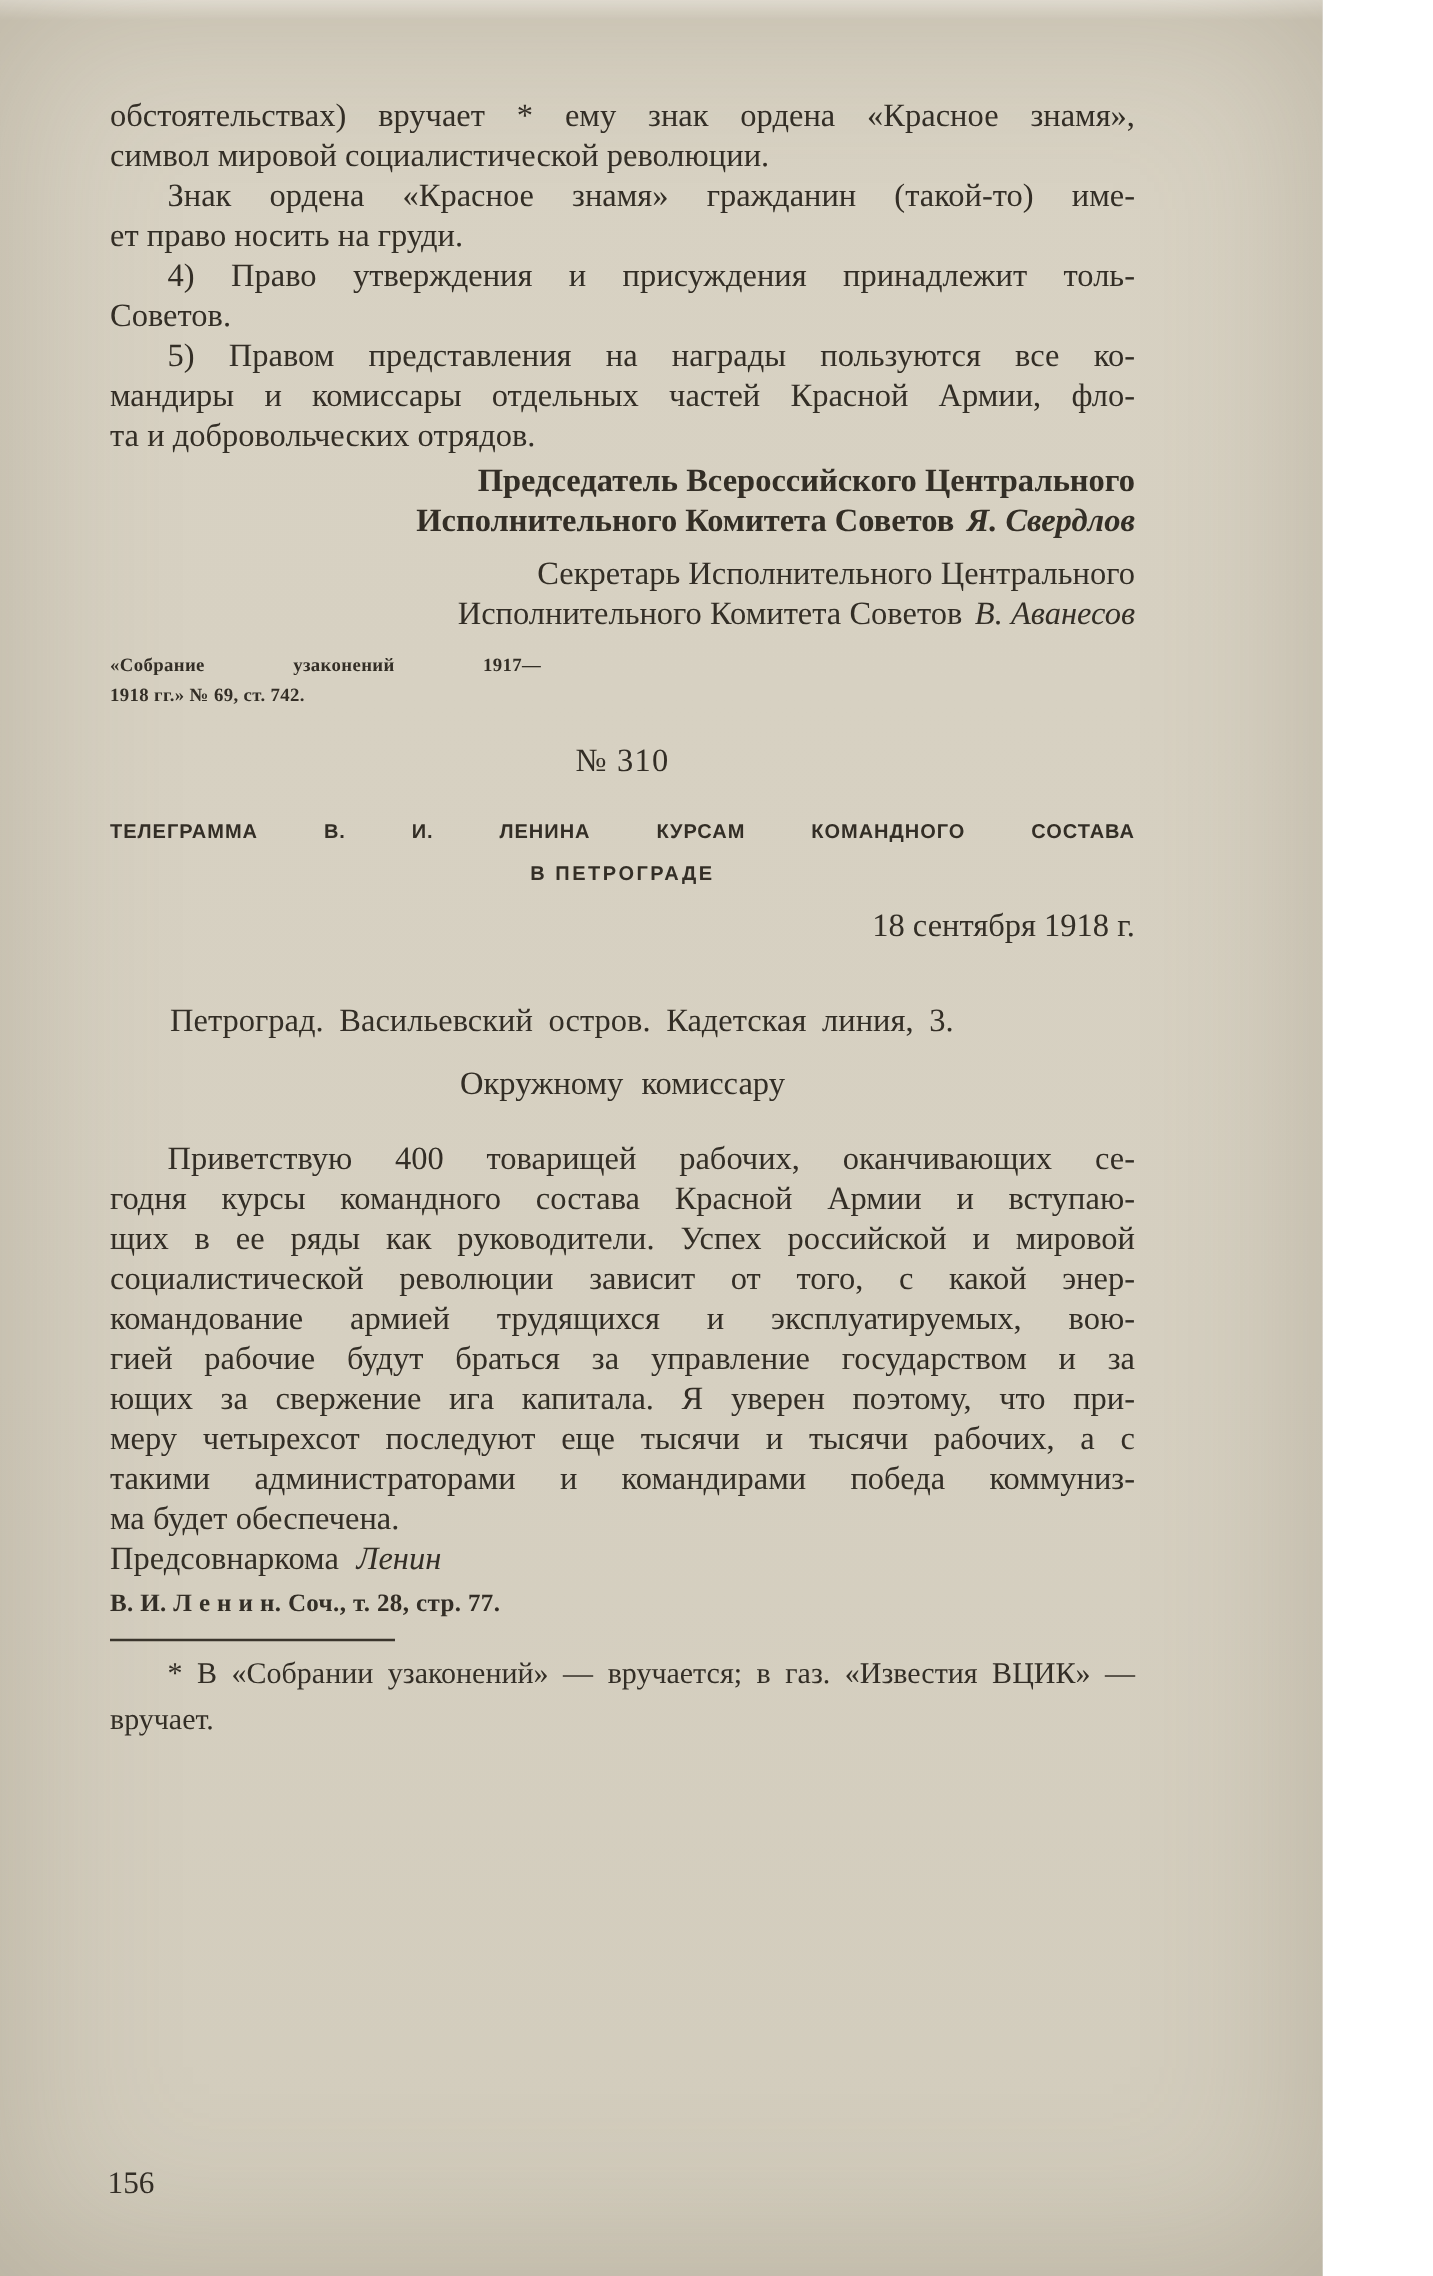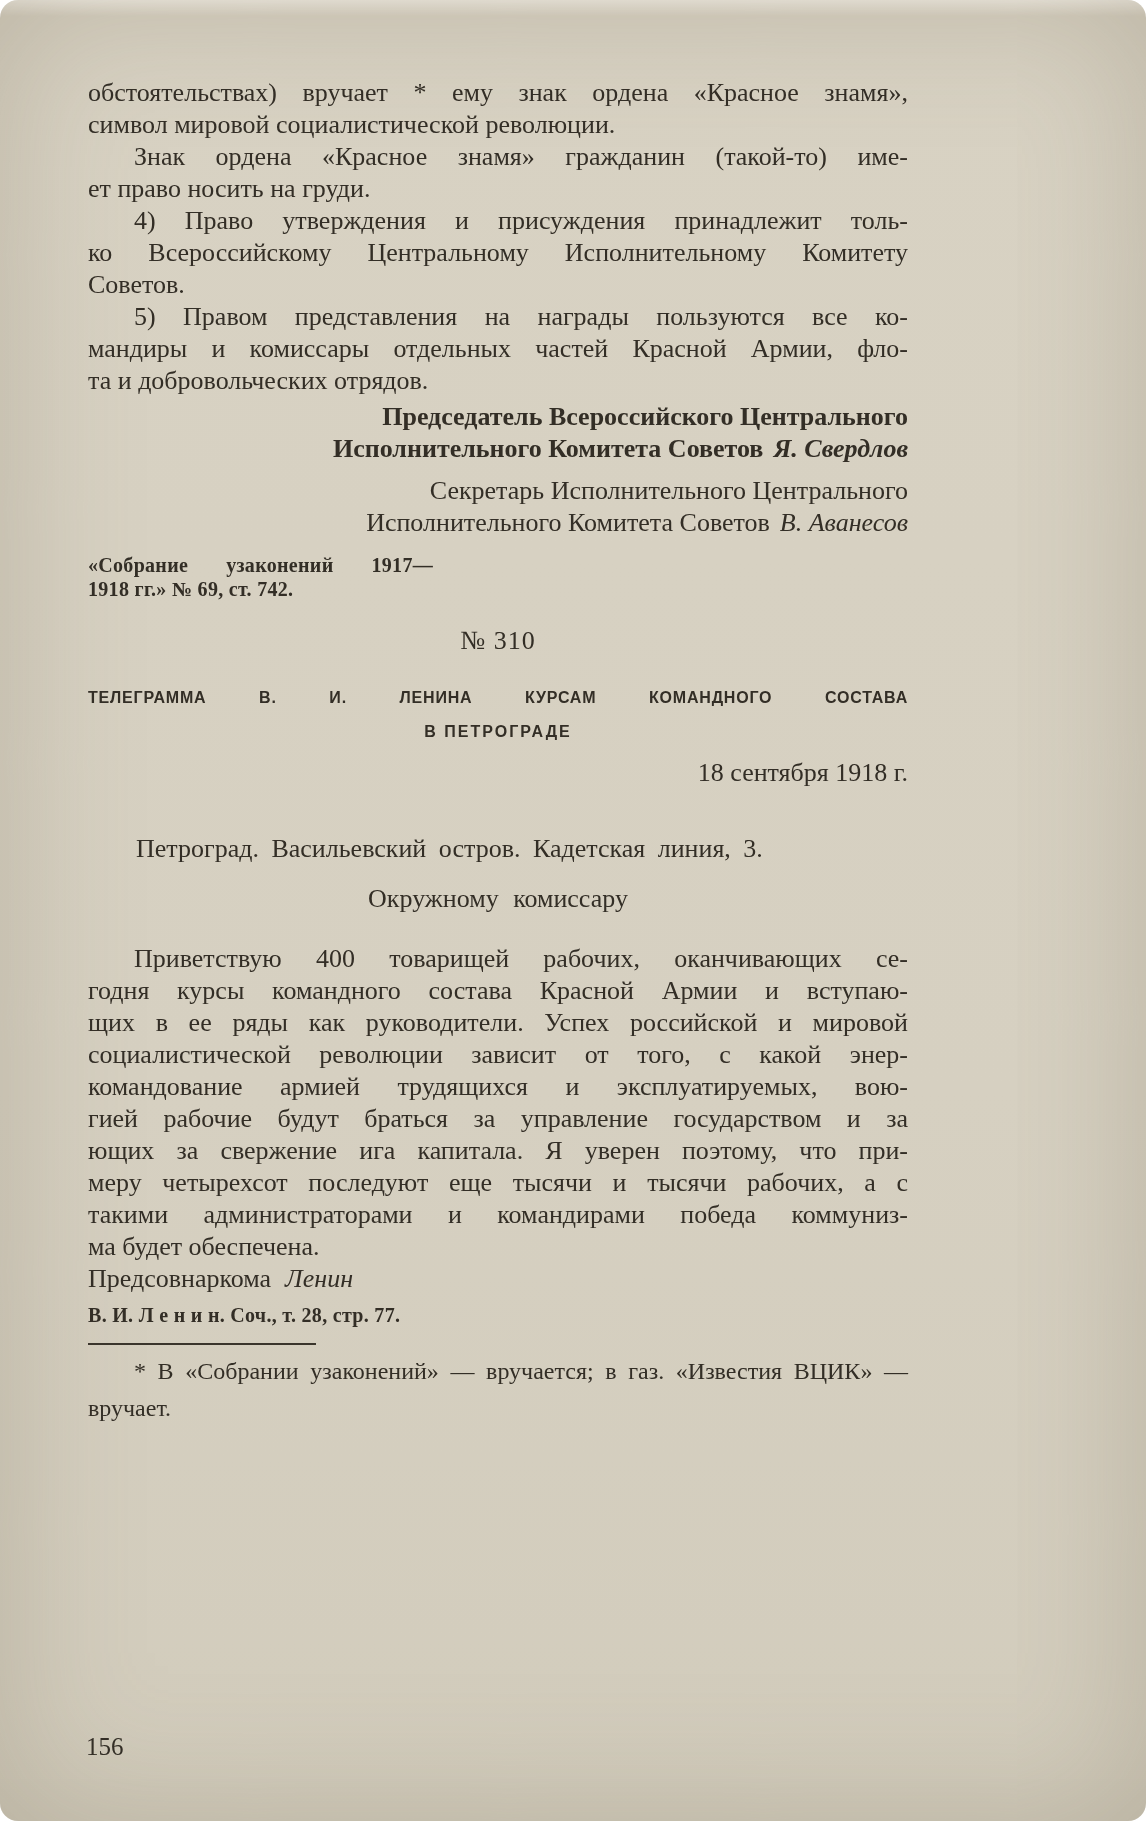--- a/index.html
+++ b/index.html
@@ -1,46 +1,45 @@
 <!DOCTYPE html>
 <html><head>
 <meta charset="utf-8">
 <style>
   html,body { margin:0; padding:0; }
   .page {
     position: relative;
-    width: 1146px;
+    width: 1058px;
     height: 1821px;
     background: linear-gradient(#f0ece2 0px, #d8d2c3 16px, #d6d0c1 60%, #d2ccbc 100%);
     box-shadow: inset 0 0 140px rgba(110,100,80,.28);
     font-family: "Liberation Serif", "DejaVu Serif", serif;
     color: #332e26;
     overflow: hidden;
-    border-radius: 18px;
   }
   .content {
     position: absolute;
     left: 88px;
     top: 0;
     width: 820px;
     padding-top: 77px;
     font-size: 26px;
     line-height: 32px;
   }
   .jl { text-align: justify; text-align-last: justify; text-justify: inter-word; }
   .ll { text-align: left; }
   .ind { text-indent: 46px; }
   .sig-block { text-align: right; }
   .sig-block .name { font-style: italic; margin-left: 10px; }
   .sig1 { margin-top: 4px; font-weight: bold; }
   .sig2 { margin-top: 10px; }
   .citation {
     margin-top: 14px;
     width: 345px;
-    font-size: 20px;
+    font-size: 15px;
     line-height: 24px;
     font-weight: bold;
     letter-spacing: .3px;
   }
   .doc-number { margin-top: 24px; text-align: center; letter-spacing: 1px; }
   .tg-title {
     margin-top: 24px;
     font-family: "Liberation Sans", "DejaVu Sans", sans-serif;
     font-weight: 700;
     font-size: 16px;
@@ -84,21 +83,20 @@
     <div>
         <div class="jl">обстоятельствах) вручает * ему знак ордена «Красное знамя»,</div>
         <div class="ll">символ мировой социалистической революции.</div>
       </div>
     <div>
         <div class="jl ind">Знак ордена «Красное знамя» гражданин (такой-то) име-</div>
         <div class="ll">ет право носить на груди.</div>
       </div>
     <div>
         <div class="jl ind">4) Право утверждения и присуждения принадлежит толь-</div>
-        <div class="jl">ко Всероссийскому Центральному Исполнительному Комитету</div>
         <div class="ll">Советов.</div>
       </div>
     <div>
         <div class="jl ind">5) Правом представления на награды пользуются все ко-</div>
         <div class="jl">мандиры и комиссары отдельных частей Красной Армии, фло-</div>
         <div class="ll">та и добровольческих отрядов.</div>
       </div>
 
     <div class="sig-block sig1">
       <div>Председатель Всероссийского Центрального</div>

